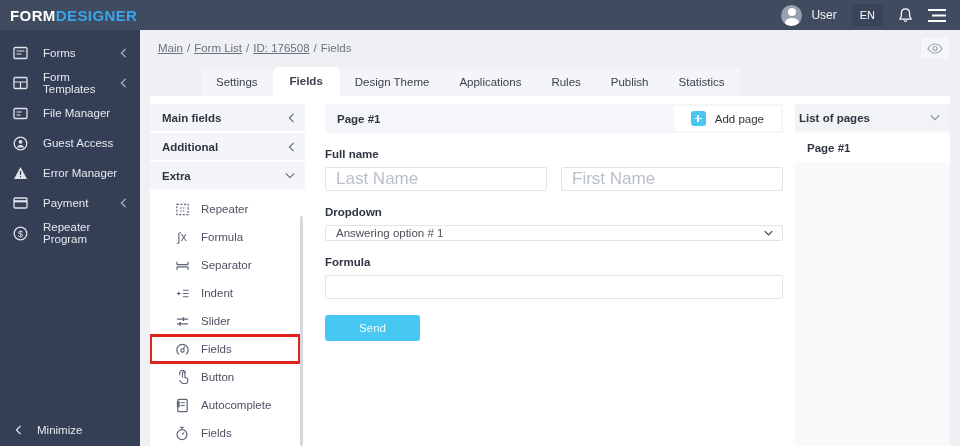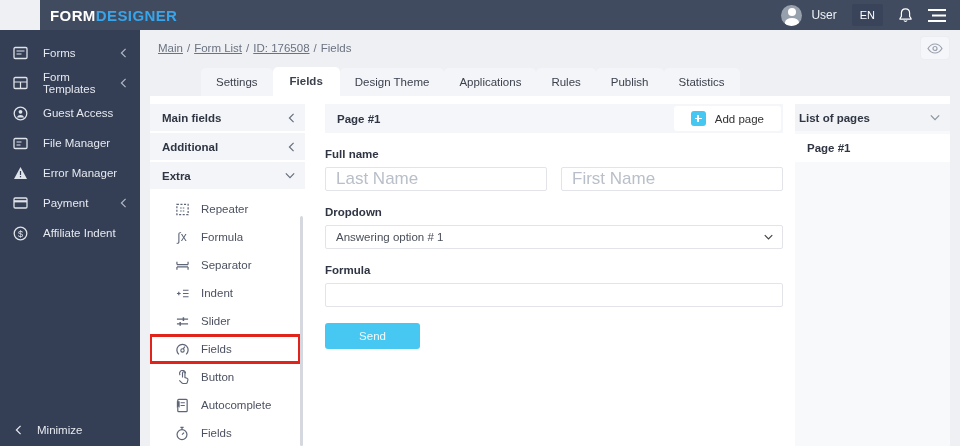--- a/index.html
+++ b/index.html
@@ -1,20 +1,20 @@
 <!DOCTYPE html>
 <html><head>
 <meta charset="utf-8">
 <style>
   * { margin:0; padding:0; box-sizing:border-box; }
   html,body { width:960px; height:446px; overflow:hidden; }
   body { font-family:"Liberation Sans", sans-serif; background:#eef0f4; font-size:12px; color:#2f3542; }
 
   
-  .topbar { height:30px; background:#414b5f; display:flex; align-items:center; padding:0 14px 0 10px; position:relative; z-index:3;margin-left:40px; }
+  .topbar { height:30px; background:#414b5f; display:flex; align-items:center; padding:0 14px 0 10px; position:relative; z-index:3; }
   .logo { font-weight:bold; font-size:15px; letter-spacing:.4px; color:#fff; }
   .logo .p2 { color:#38a5ea; }
   .topbar-right { margin-left:auto; display:flex; align-items:center; gap:15px; }
   .avatar { width:21px; height:21px; border-radius:50%; background:#97a0ad; position:relative; overflow:hidden; }
   .avatar:before { content:""; position:absolute; width:8px; height:8px; border-radius:50%; background:#fff; left:6.5px; top:3.5px; }
   .avatar:after { content:""; position:absolute; width:14px; height:9px; border-radius:50% 50% 0 0; background:#fff; left:3.5px; top:13px; }
   .user-label { color:#f0f2f6; font-size:12px; margin-left:-6px; }
   .lang-box { background:#39435a; color:#fff; font-size:11px; padding:5px 8px; border-radius:2px; cursor:pointer; }
   .icon-btn { display:flex; align-items:center; cursor:pointer; color:#fff; }
 
@@ -57,21 +57,21 @@
   .page-title { font-weight:bold; font-size:11.5px; color:#2f3542; }
   .add-page-btn { margin-left:auto; background:#fff; height:25px; border-radius:3px; display:flex; align-items:center; gap:9px; padding:0 17px; cursor:pointer; font-size:11.5px; color:#333; }
   .plus-box { width:15px; height:15px; background:#45c7f1; border-radius:3px; position:relative; }
   .plus-box:before, .plus-box:after { content:""; position:absolute; background:#fff; }
   .plus-box:before { width:7px; height:1.8px; left:4px; top:6.6px; }
   .plus-box:after  { width:1.8px; height:7px; left:6.6px; top:4px; }
   .f-label { font-weight:bold; font-size:11.5px; color:#2f3542; margin:15px 0 7px; }
   .name-row { display:flex; gap:14px; }
   .txt-input { flex:1; height:24px; border:1px solid #e2e4e9; border-radius:2px; padding:0 10px; font-size:17px; color:#555b66; font-family:"Liberation Sans",sans-serif; outline:none; width:100%; }
   .txt-input::placeholder { color:#b9bfc8; }
-  .select-box { height:24px; border:1px solid #e2e4e9; border-radius:2px; display:flex; align-items:center; padding:0 9px 0 10px; font-size:11.5px; color:#4a4f58; cursor:pointer; }
+  .select-box { height:16px; border:1px solid #e2e4e9; border-radius:2px; display:flex; align-items:center; padding:0 9px 0 10px; font-size:11.5px; color:#4a4f58; cursor:pointer; }
   .select-box .chev { margin-left:auto; color:#444; display:flex; }
   .send-btn { margin-top:16px; width:95px; height:26px; background:#47c8f2; border:none; border-radius:3px; color:#eefaff; font-size:11.5px; font-family:"Liberation Sans",sans-serif; cursor:pointer; }
 
   
   .right-col { width:155px; flex-shrink:0; margin-left:12px; background:#f8f9fb; }
   .pages-head { height:27px; background:#f1f3f6; display:flex; align-items:center; padding:0 10px 0 4px; font-weight:bold; font-size:11.5px; color:#2f3542; cursor:pointer; }
   .pages-head .chev { margin-left:auto; color:#8a919e; display:flex; }
   .page-row { height:28px; background:#fff; display:flex; align-items:center; padding:0 12px; margin-top:3px; font-weight:bold; font-size:11.5px; color:#2f3542; cursor:pointer; }
 
   svg { display:block; }
@@ -130,41 +130,41 @@
       <span>Form Templates</span>
       <span class="chev">
           <svg width="7" height="10" viewBox="0 0 8 12">
             <path d="M6.5 1 1.5 6l5 5" fill="none" stroke="currentColor" stroke-width="1.5"></path>
           </svg>
         </span>
     </div>
 
     <div class="side-item">
       <span class="side-icon">
+          <svg width="15" height="13" viewBox="0 0 15 13">
+            <rect x="1" y="1.5" width="13" height="10" rx="1.2" fill="none" stroke="currentColor" stroke-width="1.3"></rect>
+            <path d="M3.5 5h5M3.5 8h4" stroke="currentColor" stroke-width="1.2"></path>
+          </svg>
+        </span>
+      <span>File Manager</span>
+    </div>
+
+    <div class="side-item">
+      <span class="side-icon">
           <svg width="15" height="15" viewBox="0 0 15 15">
             <circle cx="7.5" cy="7.5" r="6.3" fill="none" stroke="currentColor" stroke-width="1.3"></circle>
             <circle cx="7.5" cy="5.8" r="1.9" fill="currentColor"></circle>
             <path d="M3.8 11.6c.7-1.8 2.1-2.6 3.7-2.6s3 .8 3.7 2.6" fill="currentColor"></path>
           </svg>
         </span>
       <span>Guest Access</span>
     </div>
 
     <div class="side-item">
       <span class="side-icon">
-          <svg width="15" height="13" viewBox="0 0 15 13">
-            <rect x="1" y="1.5" width="13" height="10" rx="1.2" fill="none" stroke="currentColor" stroke-width="1.3"></rect>
-            <path d="M3.5 5h5M3.5 8h4" stroke="currentColor" stroke-width="1.2"></path>
-          </svg>
-        </span>
-      <span>File Manager</span>
-    </div>
-
-    <div class="side-item">
-      <span class="side-icon">
           <svg width="15" height="14" viewBox="0 0 15 14">
             <path d="M7.5 1 14 13H1z" fill="currentColor"></path>
             <rect x="6.9" y="5" width="1.2" height="4" fill="#343e54"></rect>
             <rect x="6.9" y="10" width="1.2" height="1.3" fill="#343e54"></rect>
           </svg>
         </span>
       <span>Error Manager</span>
     </div>
 
     <div class="side-item">
@@ -182,21 +182,21 @@
         </span>
     </div>
 
     <div class="side-item">
       <span class="side-icon">
           <svg width="15" height="15" viewBox="0 0 15 15">
             <circle cx="7.5" cy="7.5" r="6.3" fill="none" stroke="currentColor" stroke-width="1.3"></circle>
             <text x="7.5" y="10.6" text-anchor="middle" font-size="9" font-family="'Liberation Sans',sans-serif" fill="currentColor">$</text>
           </svg>
         </span>
-      <span>Affiliate Indent</span>
+      <span>Repeater Program</span>
     </div>
 
     <div class="side-spacer"></div>
     <div class="minimize">
       <span class="chev">
           <svg width="7" height="10" viewBox="0 0 8 12">
             <path d="M6.5 1 1.5 6l5 5" fill="none" stroke="currentColor" stroke-width="1.5"></path>
           </svg>
         </span>
       <span>Minimize</span>

